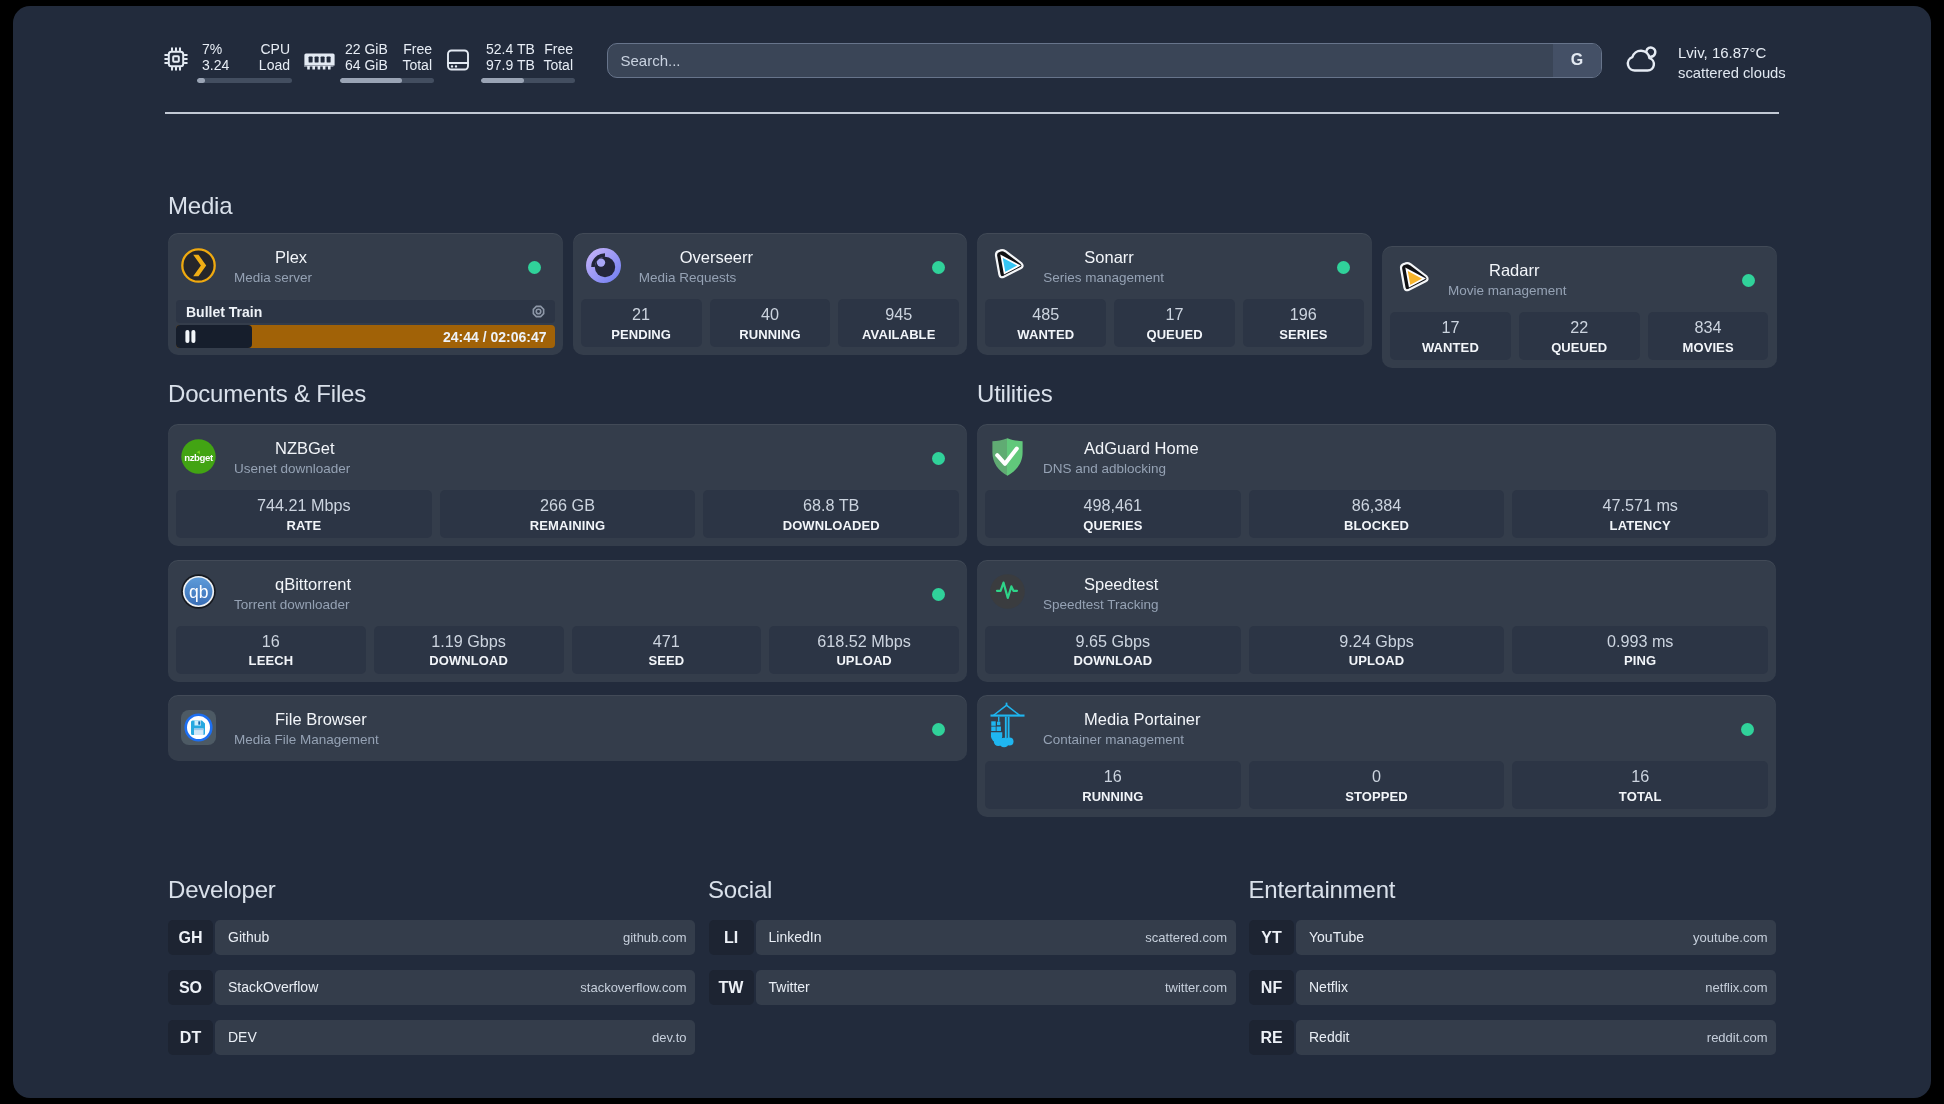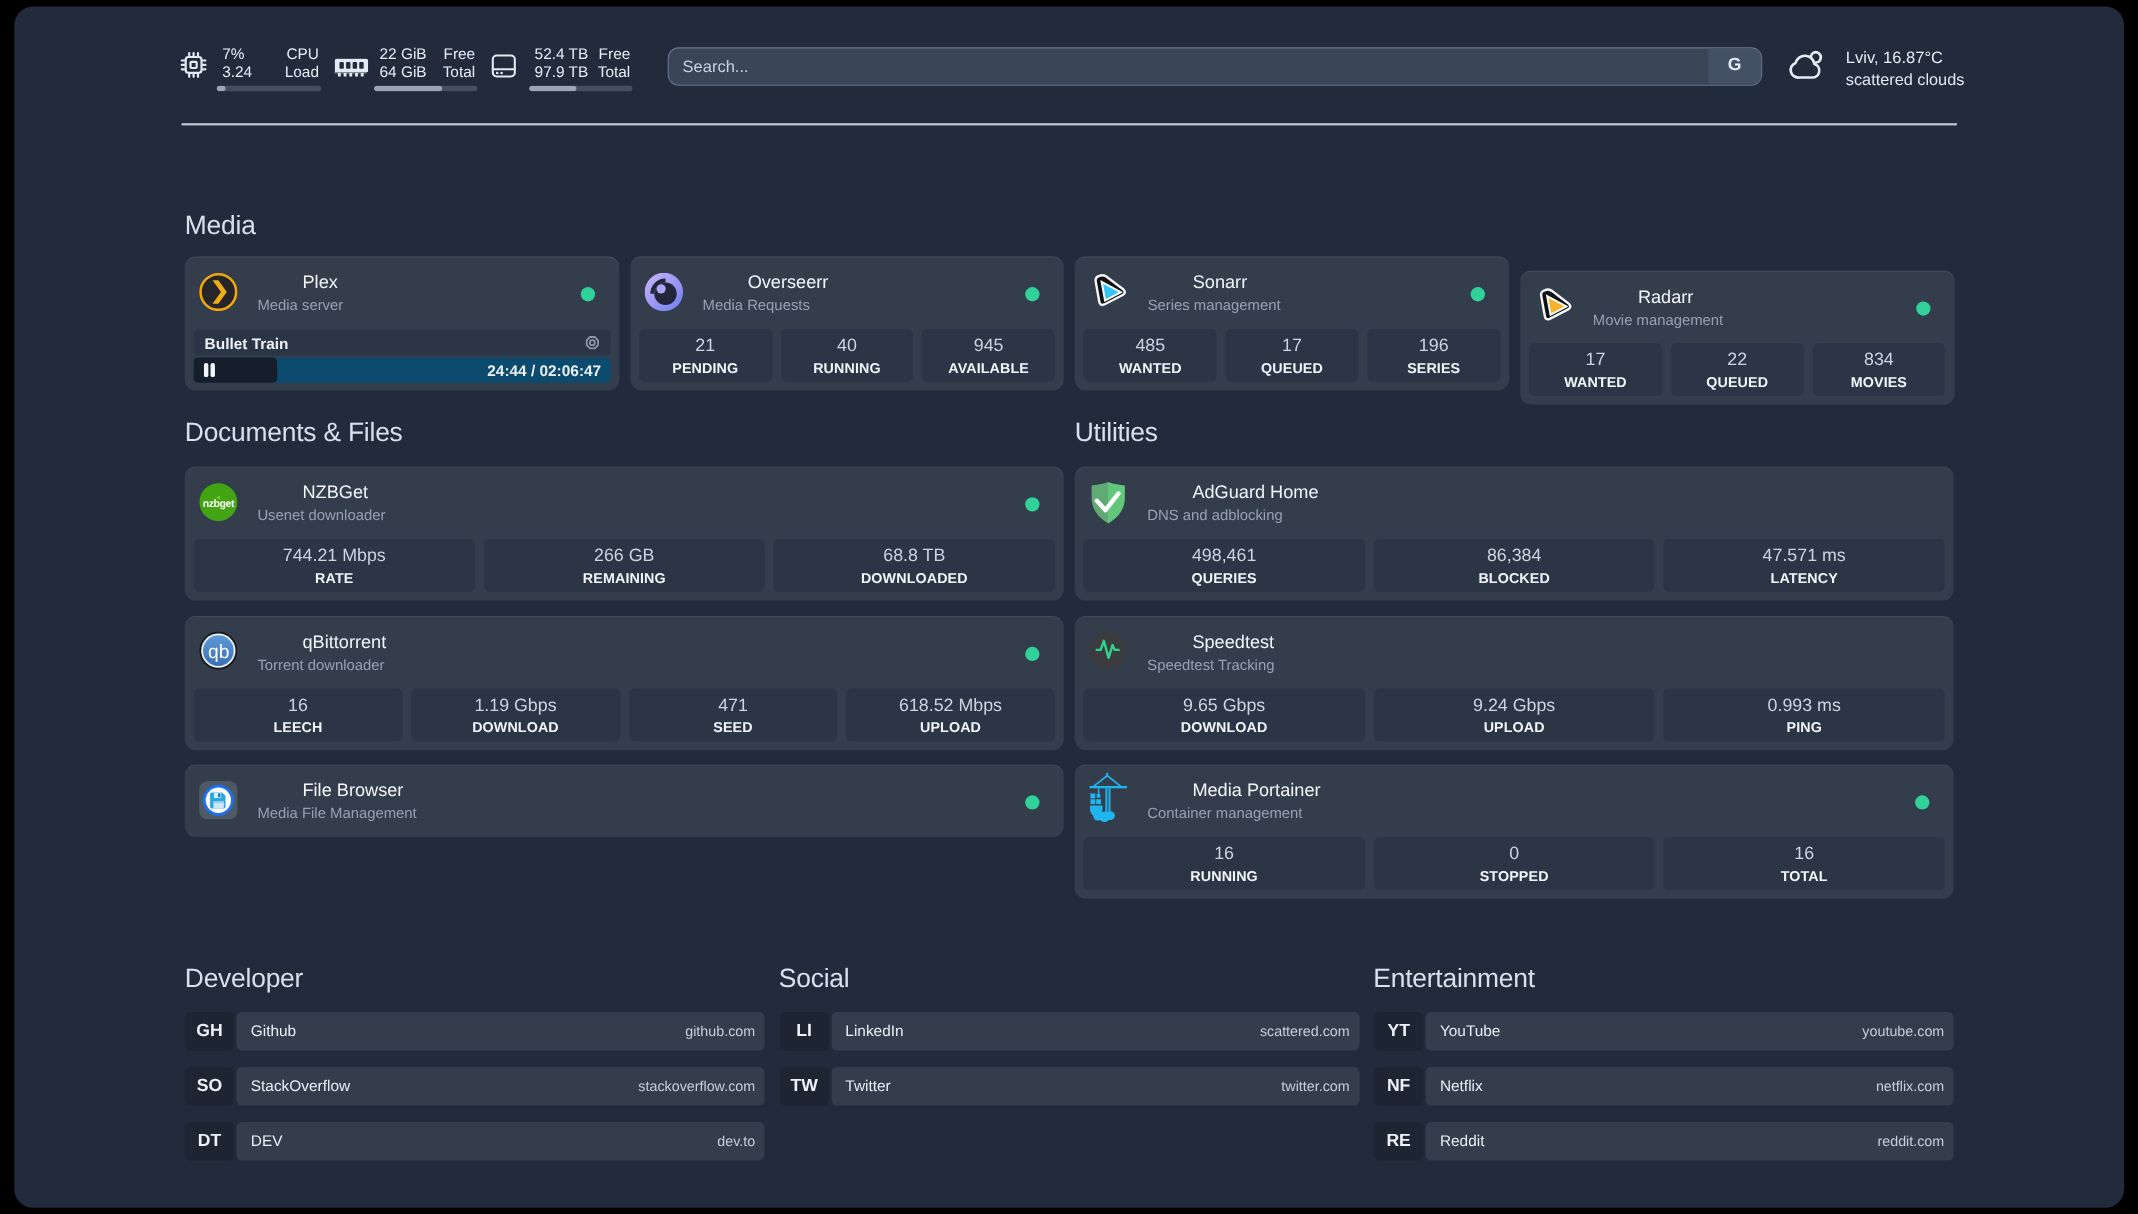--- a/index.html
+++ b/index.html
@@ -50,21 +50,21 @@
   .stat .v { position:absolute; left:0; right:0; top:6px; font-size:16.2px; color:#ccd4df; }
   .stat .l { position:absolute; left:0; right:0; top:27.5px; font-size:13px; font-weight:bold;
     color:#f2f5f9; letter-spacing:0.1px; }
 
   
   .ptrack { position:absolute; left:8px; top:67px; right:8px; height:23px;
     background:#2c3545; border-radius:4px; }
   .ptrack .name { position:absolute; left:10px; top:3.5px; font-size:14px; font-weight:600;
     color:#eef2f7; }
   .prow { position:absolute; left:8px; top:92px; right:8px; height:23px;
-    background:#0c4a6e; border-radius:4px; }
+    background:#a16207; border-radius:4px; }
   .prow .pill { position:absolute; left:0; top:0; width:76px; height:23px;
     background:#161e2c; border-radius:4px; }
   .prow .time { position:absolute; right:8px; top:3.5px; font-size:14px; font-weight:600;
     color:#edf1f7; }
 
   
   .bk { position:absolute; height:35px; }
   .bk .ab { position:absolute; left:0; top:0; width:45px; height:35px; background:#1d2432;
     border-radius:5px; color:#edf1f7; font-size:16px; font-weight:700;
     display:flex; align-items:center; justify-content:center; }

